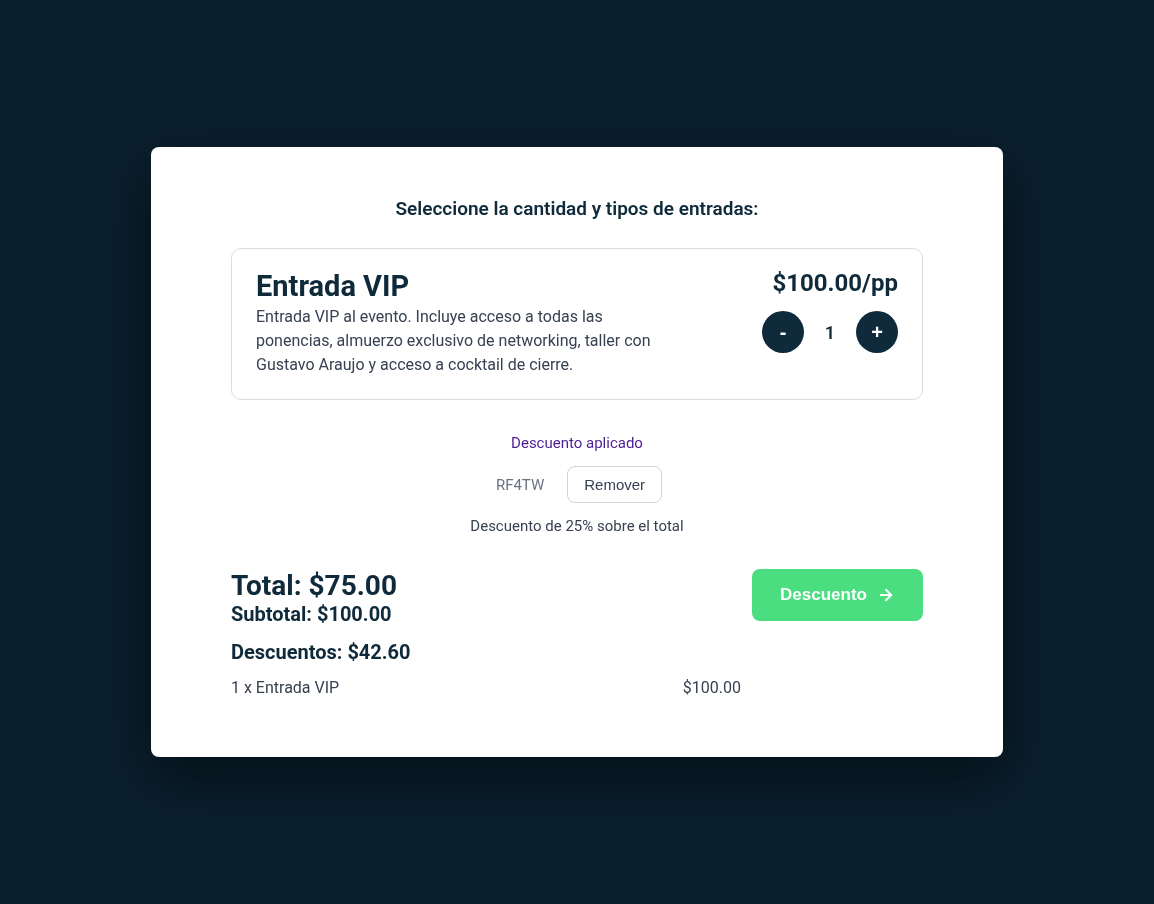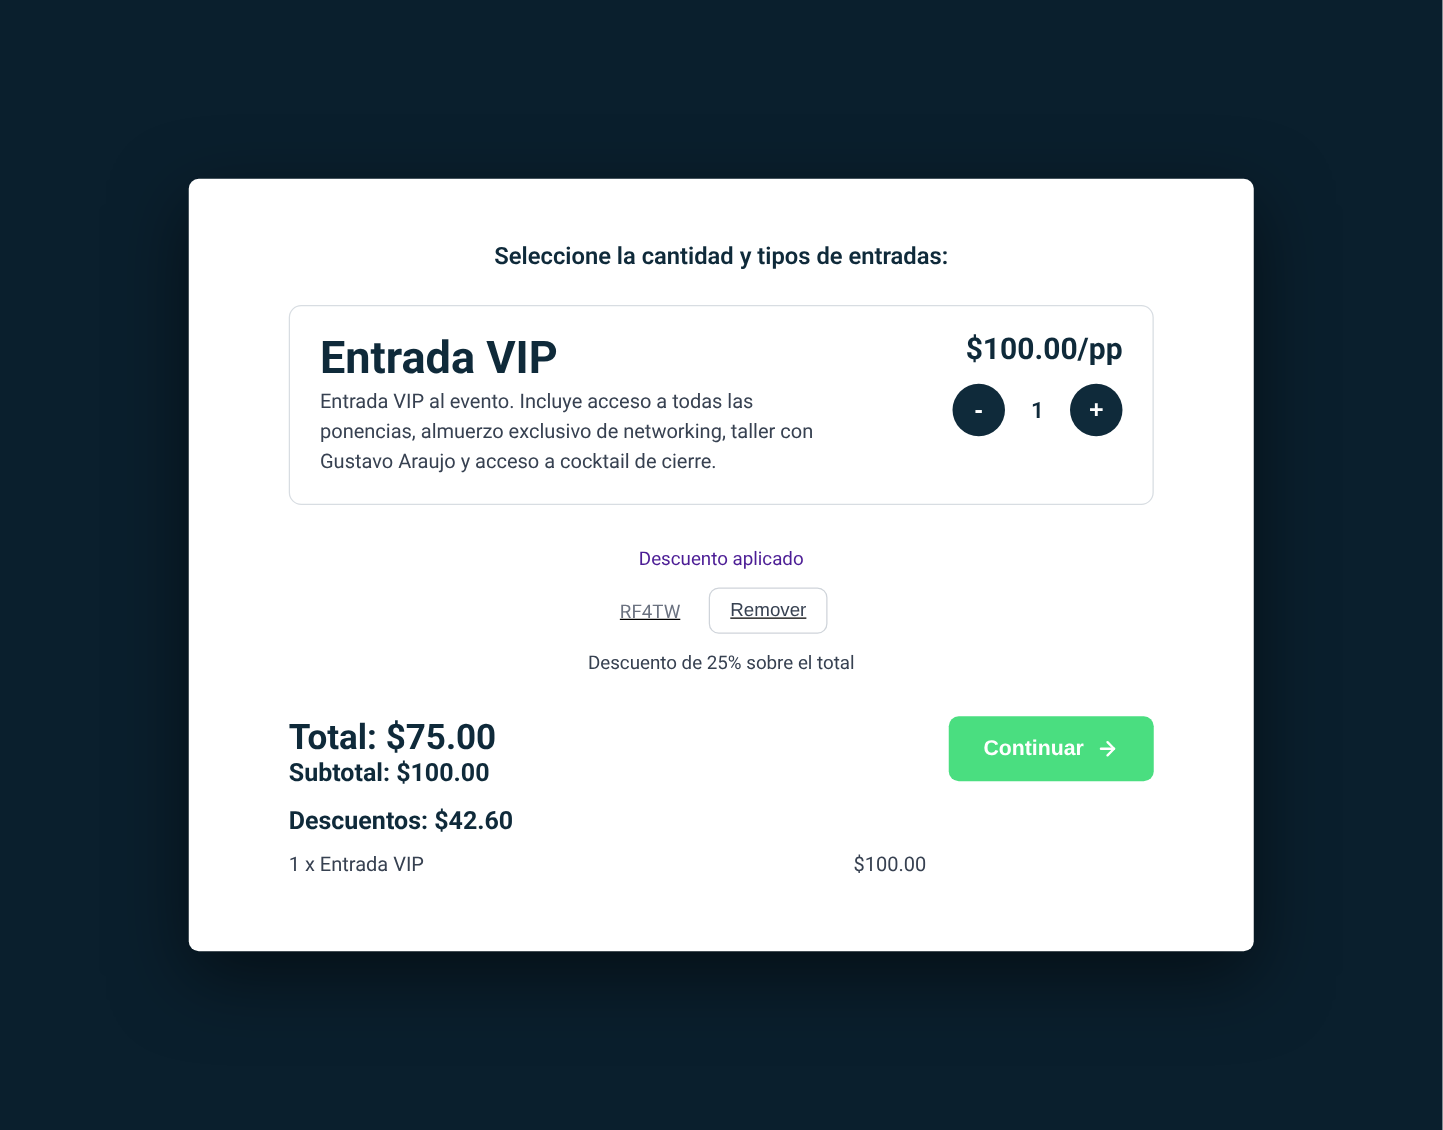--- a/index.html
+++ b/index.html
@@ -42,21 +42,21 @@
       justify-content: space-between;
       gap: 24px;
       margin-bottom: 34px;
     }
     
     .ticket-left {
       flex: 1;
     }
     
     .ticket-title {
-      font-size: 36px;
+      font-size: 29px;
       font-weight: 700;
       color: #0f2a3a;
       margin-bottom: 2px;
     }
     
     .ticket-desc {
       font-size: 16px;
       color: #374151;
       line-height: 1.5;
     }
@@ -114,21 +114,20 @@
       color: #4c1d95;
       margin-bottom: 14px;
     }
     
     .discount-row {
       display: flex;
       align-items: center;
       justify-content: center;
       gap: 19px;
       margin-bottom: 14px;
-      text-decoration: underline;
     }
     
     .discount-code {
       font-size: 15px;
       color: #6b7280;
       padding: 8px 4px;
     }
     
     .remove-btn {
       border: 1px solid #cfd4da;
@@ -232,21 +231,21 @@
     <div class="totals-left">
       <div class="total-line">Total: $75.00</div>
       <div class="subtotal-line">Subtotal: $100.00</div>
       <div class="discounts-line">Descuentos: $42.60</div>
       <div class="line-item-row">
         <span>1 x Entrada VIP</span>
         <span>$100.00</span>
       </div>
     </div>
     <button class="continue-btn">
-      <span>Continuar</span>
+      <span>Descuento</span>
       <svg viewBox="0 0 24 24" fill="none" stroke="currentColor" stroke-width="2.5" stroke-linecap="round" stroke-linejoin="round">
         <line x1="5" y1="12" x2="19" y2="12"></line>
         <polyline points="12 5 19 12 12 19"></polyline>
       </svg>
     </button>
   </div>
 
 </div>
 
 </body></html>

